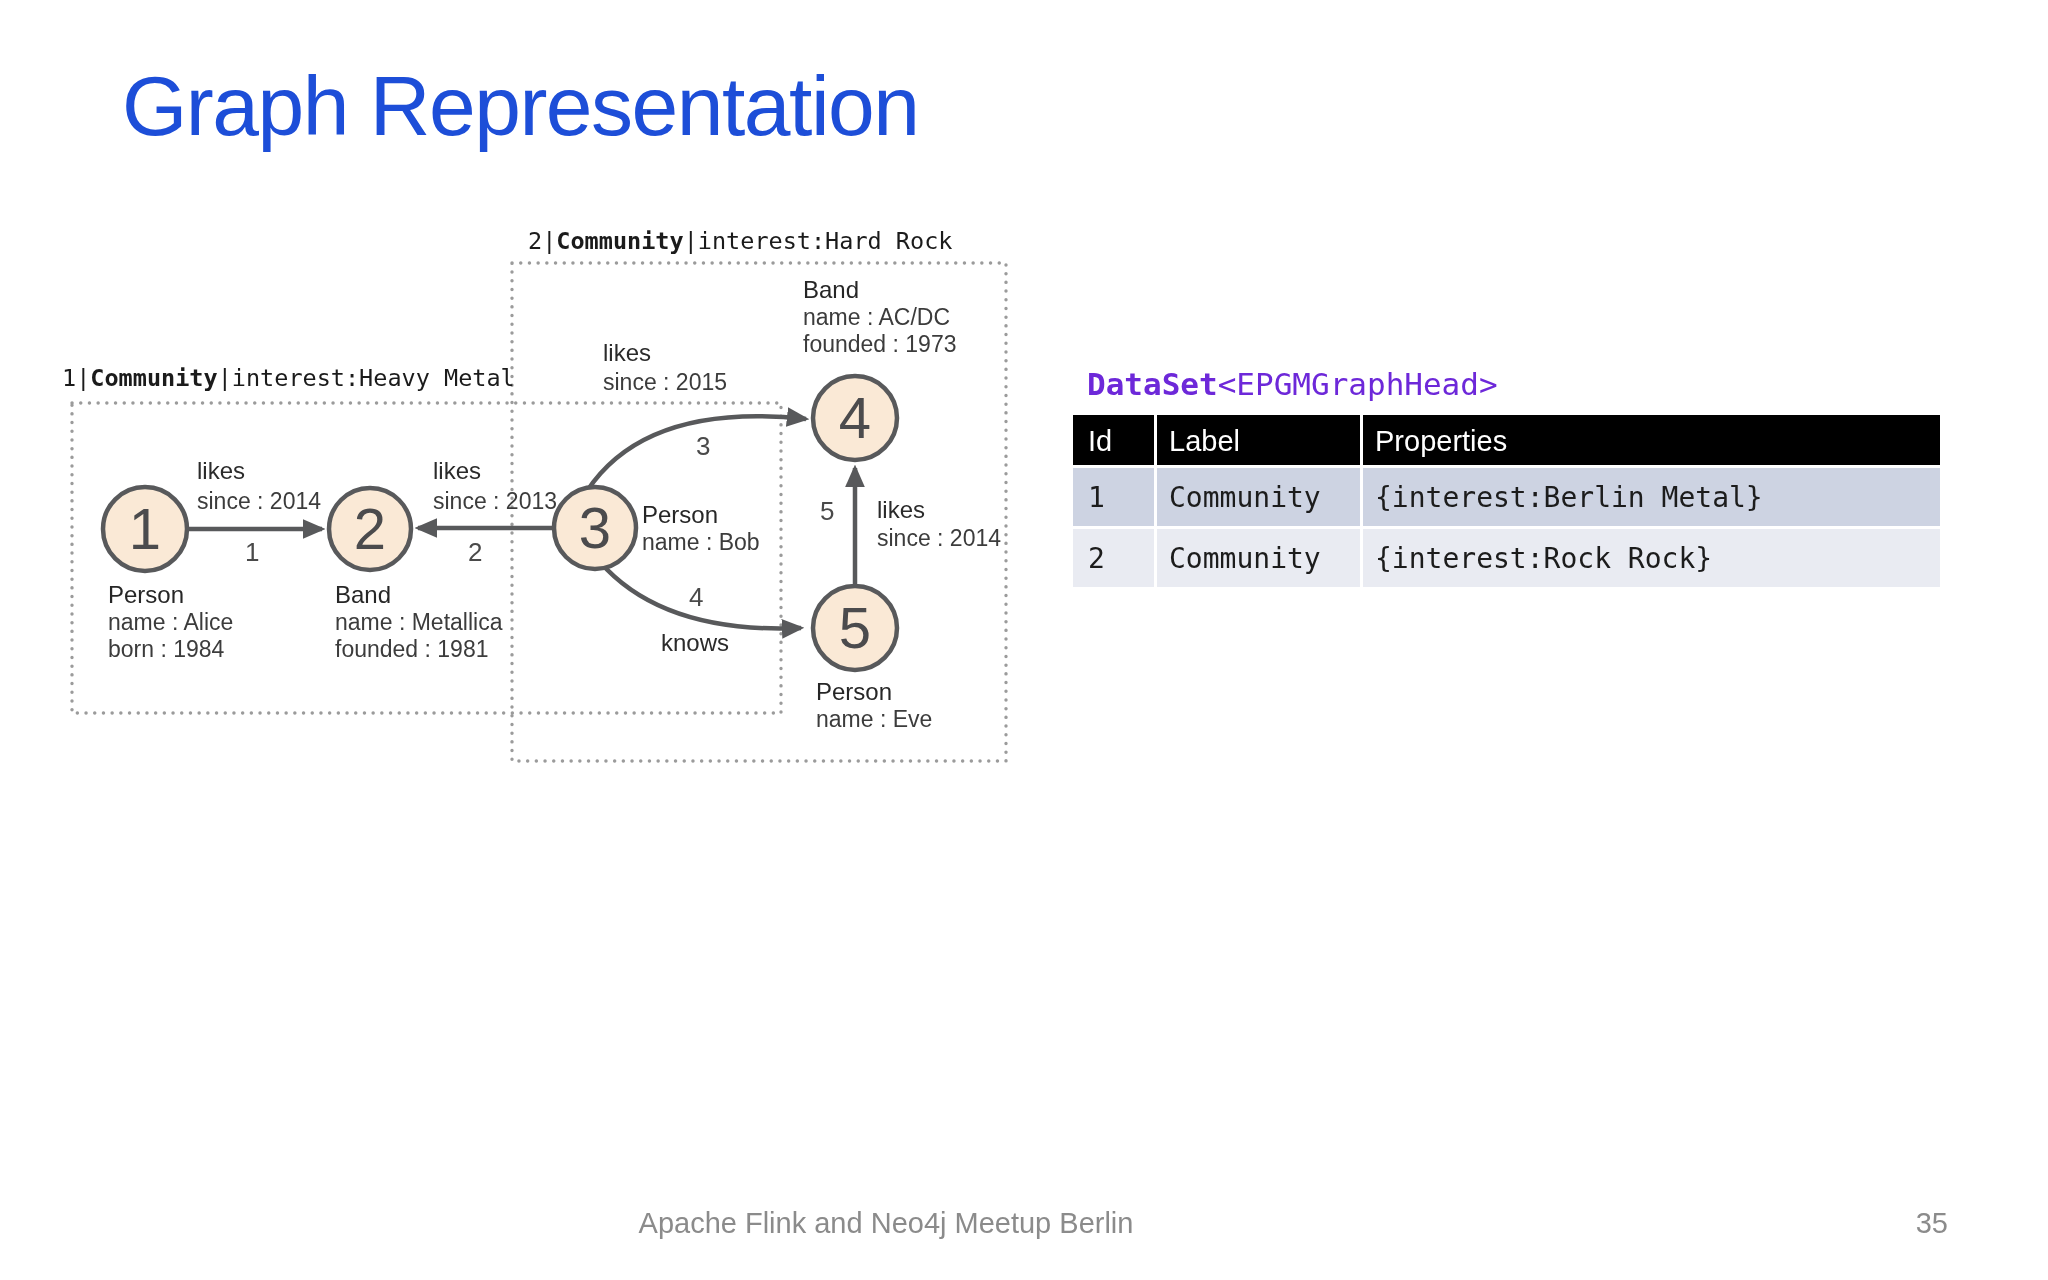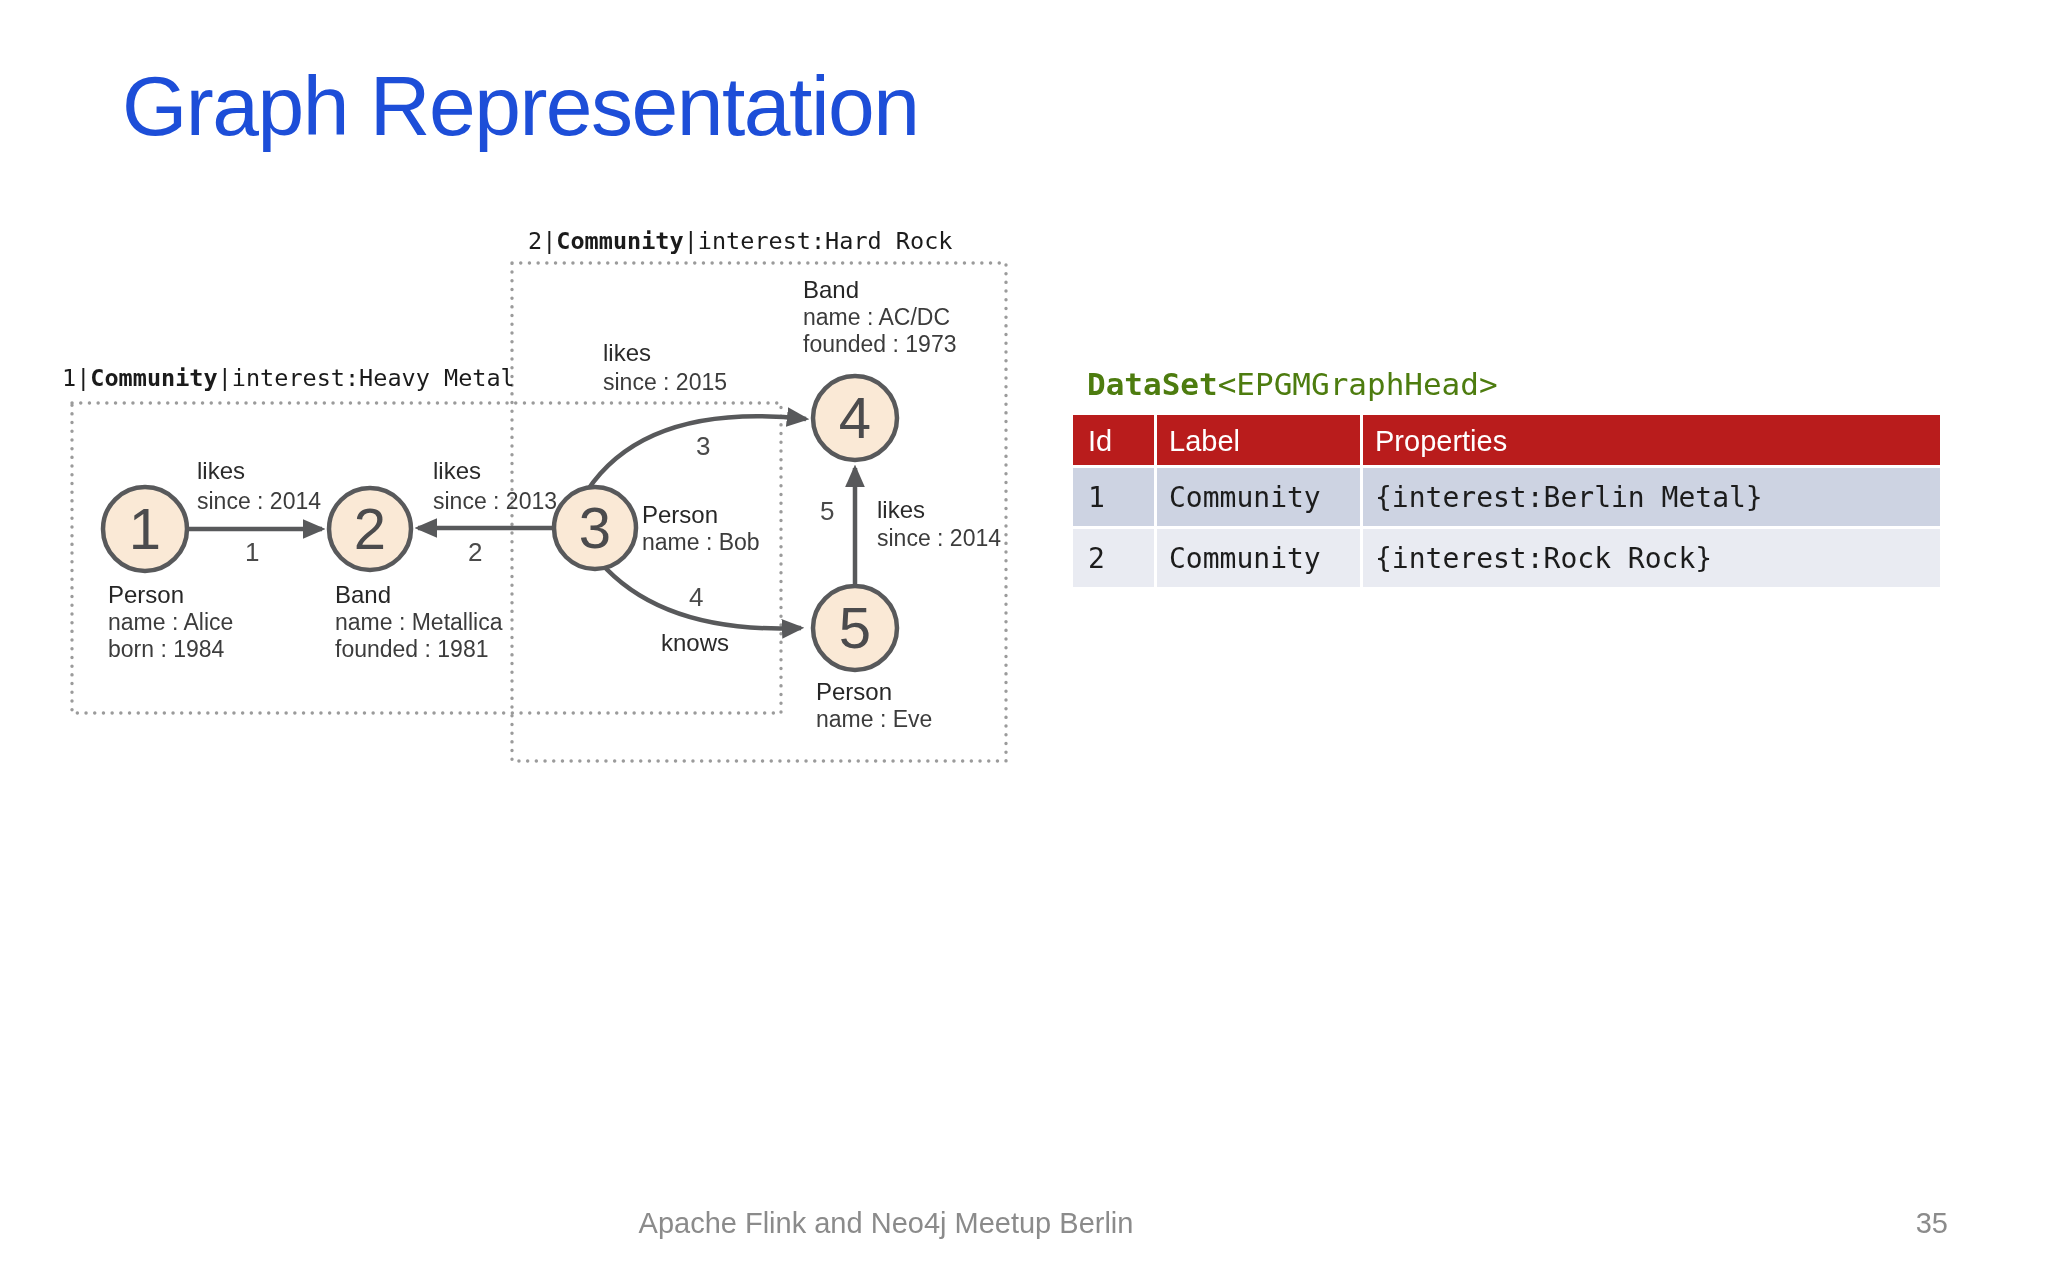--- a/index.html
+++ b/index.html
@@ -17,33 +17,33 @@
   .cap .b{font-weight:bold;}
   .node-digit{font-family:"Liberation Sans", sans-serif;font-size:58px;fill:#4b4b4d;text-anchor:middle;}
   .etype{font-family:"Liberation Sans", sans-serif;font-size:24px;fill:#2b2b2b;}
   .eprop{font-family:"Liberation Sans", sans-serif;font-size:23px;fill:#3c3c3c;}
   .eid{font-family:"Liberation Sans", sans-serif;font-size:26px;fill:#4a4a4a;}
   .ntype{font-family:"Liberation Sans", sans-serif;font-size:24px;fill:#262626;}
   .nprop{font-family:"Liberation Sans", sans-serif;font-size:23px;fill:#3c3c3c;}
 
   .dataset{position:absolute;left:1073px;top:366px;width:870px;}
   .dataset-title{
-    font-family:"DejaVu Sans Mono", monospace;font-size:31px;color:#4d7c0f;
+    font-family:"DejaVu Sans Mono", monospace;font-size:31px;color:#6d28d9;
     margin:0 0 0 14px;white-space:nowrap;
   }
   .dataset-title .b{font-weight:bold;}
   .epgm-table{
     margin-top:13px;
     display:grid;
     grid-template-columns:81px 203px 577px;
     column-gap:3px;row-gap:3px;
     background:#ffffff;
   }
   .epgm-table .hcell{
-    background:#b91c1c;color:#ffffff;
+    background:#000000;color:#ffffff;
     font-family:"Liberation Sans", sans-serif;font-size:29px;
     height:50px;line-height:52px;white-space:nowrap;
   }
   .epgm-table .dcell{
     font-family:"DejaVu Sans Mono", monospace;font-size:28px;color:#1c1c1c;
     height:58px;line-height:59px;white-space:nowrap;
   }
   .epgm-table .r1{background:#cdd3e2;}
   .epgm-table .r2{background:#e9ebf2;}
   .pl1{padding-left:15px;}

